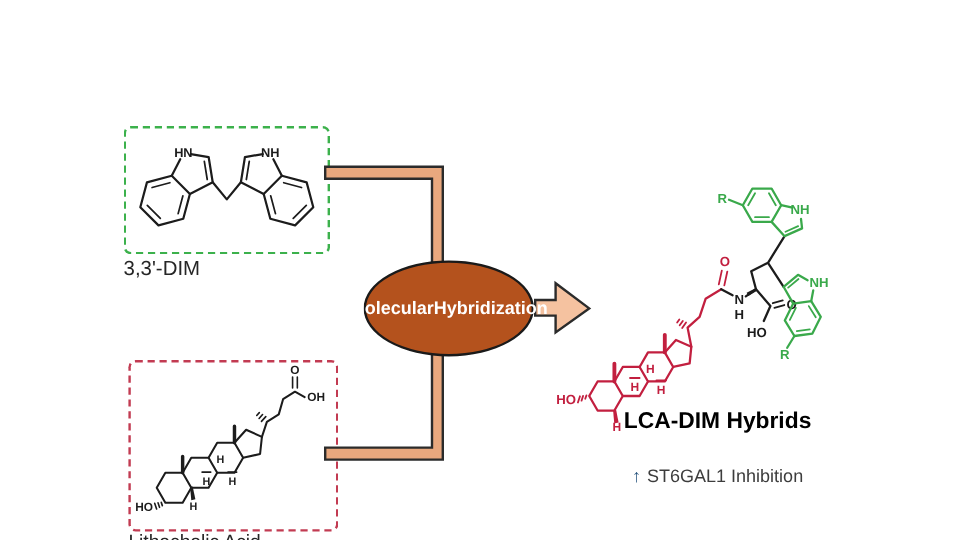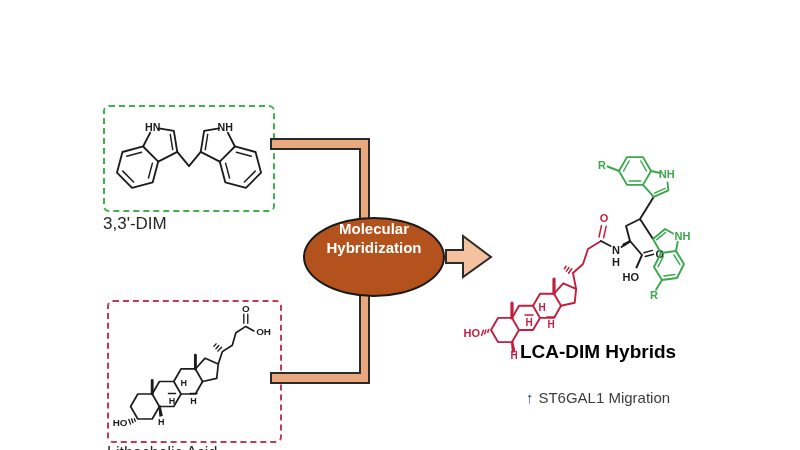--- a/index.html
+++ b/index.html
@@ -11,22 +11,22 @@
   .box.red{left:107px;top:300px;width:175px;height:143px;border-color:#c23b52}
   .mol-svg{position:absolute}
   .dim-svg{left:106px;top:107px}
   .lca-svg{left:109px;top:303px}
   .product-svg{position:absolute;left:455px;top:125px;z-index:1}
   .connectors{position:absolute;left:0;top:0;z-index:2}
   .mol-label{position:absolute;color:#262626;font-size:17px;text-align:left}
   .dim-label{left:103px;top:214px;width:172px}
   .lca-label{left:107px;top:444px;width:175px;font-size:16px}
   .oval{position:absolute;left:303px;top:217px;width:142px;height:80px;background:#b4521d;
-        border:2px solid #1a1a1a;border-radius:50%;display:flex;flex-direction:column;
-        align-items:center;color:#fff;font-weight:bold;
+        border:2px solid #1a1a1a;border-radius:50%;display:flex;
+        align-items:center;justify-content:center;color:#fff;font-weight:bold;
         font-size:15px;line-height:19px;z-index:3;text-align:center}
   .product-title{position:absolute;left:470px;top:341px;width:256px;text-align:center;
         font-weight:bold;font-size:19px;color:#000000;z-index:4}
   .effects{position:absolute;left:470px;top:388px;width:256px;text-align:center;z-index:4}
   .effect{font-size:15px;color:#3d3d3d;line-height:20px}
   .effect .sym{font-weight:bold;margin-right:5px}
   .sym.navy{color:#1f4e79}
   .sym.redx{color:#d02030}
   
   .bond{stroke:#1c1c1c;stroke-width:1.9;fill:none;stroke-linecap:round;stroke-linejoin:round}
@@ -155,17 +155,17 @@
       <path class="bond greenb" d="M207,155 L201,164.8"></path>
       <path class="bond thin greenb" d="M201.8,114.7 L210.4,107.5 M219,130.1 L224.8,139.4 M219.8,149.5 L209,150.9 M203.2,141.6 L208.2,131.5"></path>
       <text class="atom greent" x="219.5" y="114.5" text-anchor="start">NH</text>
       <text class="atom greent" x="199" y="174" text-anchor="middle">R</text>
     </g>
   </svg>
 
   <div class="product-title">LCA-DIM Hybrids</div>
   <div class="effects">
     <div class="effect">
-      <span class="sym navy">↑</span><span>ST6GAL1 Migration</span>
+      <span class="sym navy">↑</span><span>ST6GAL1 Inhibition</span>
     </div>
   </div>
 
 </div>
 
 </body></html>

